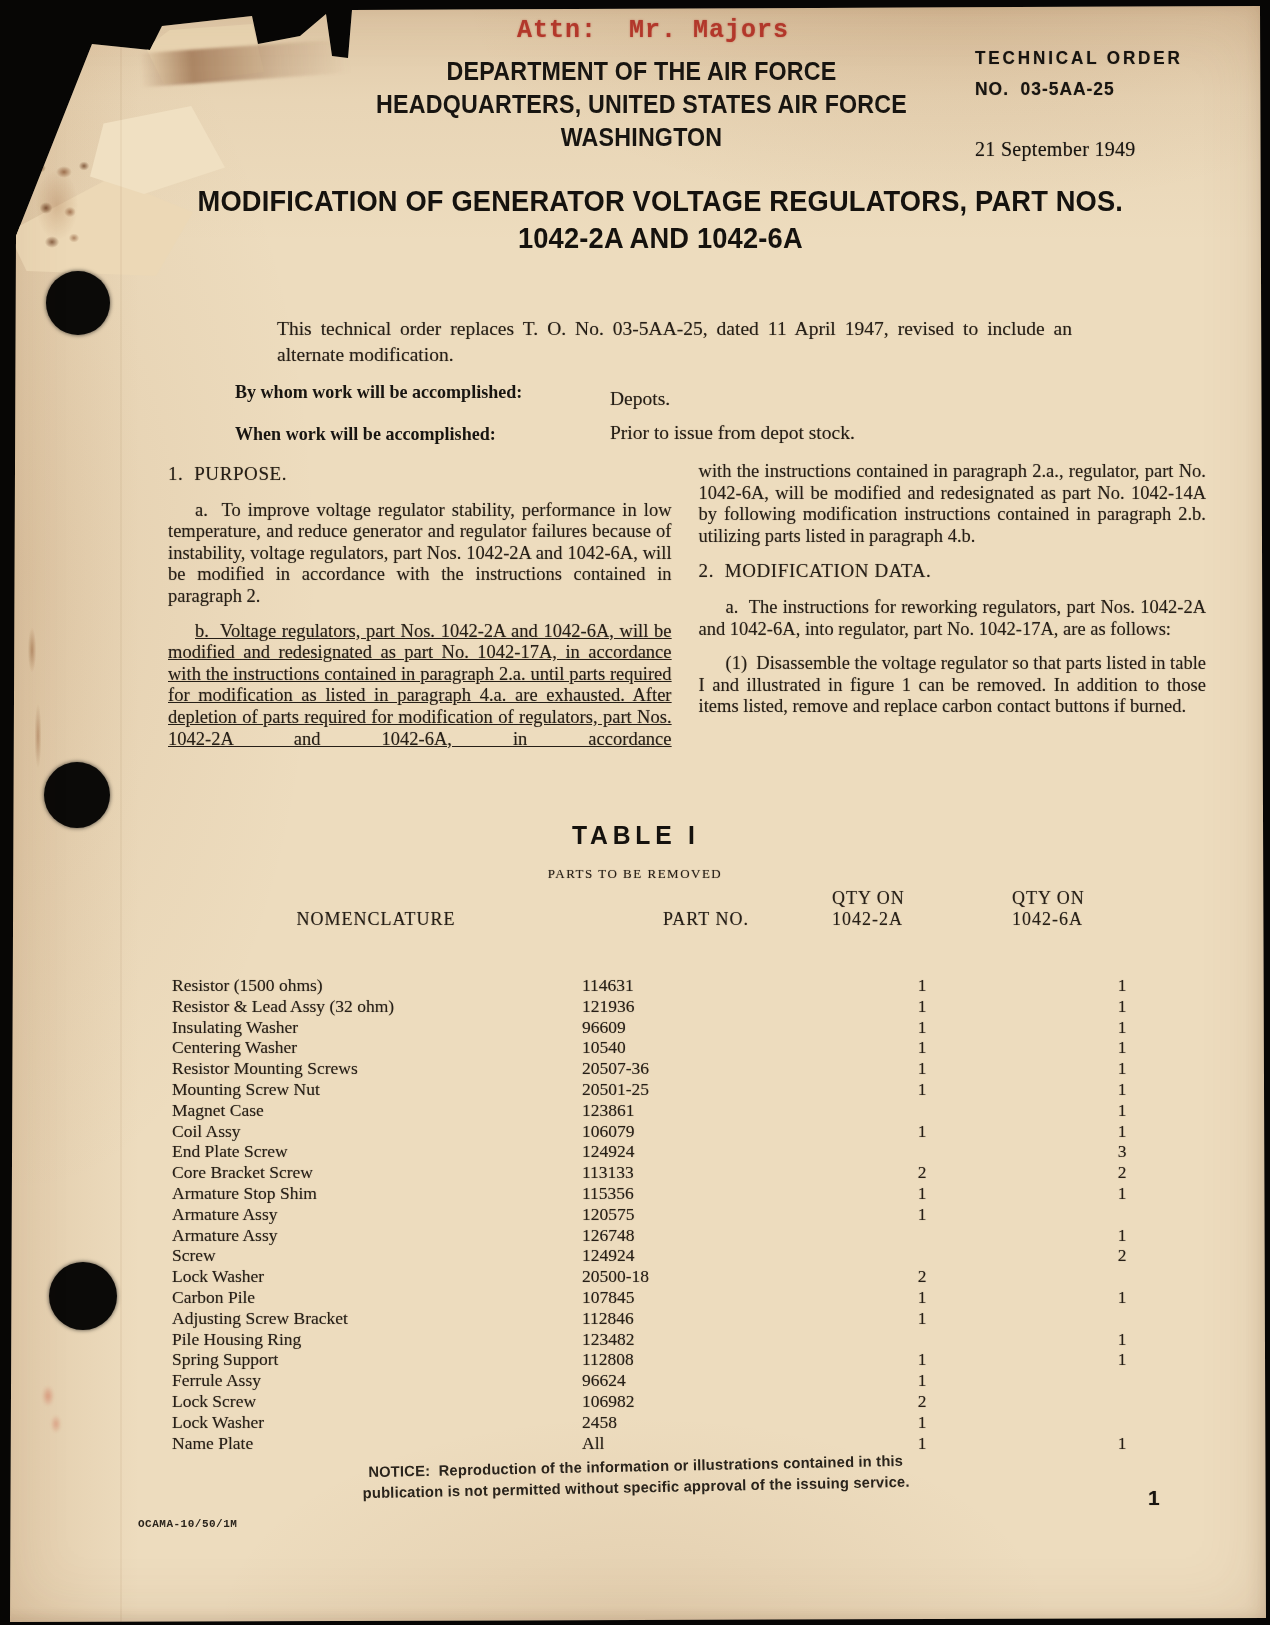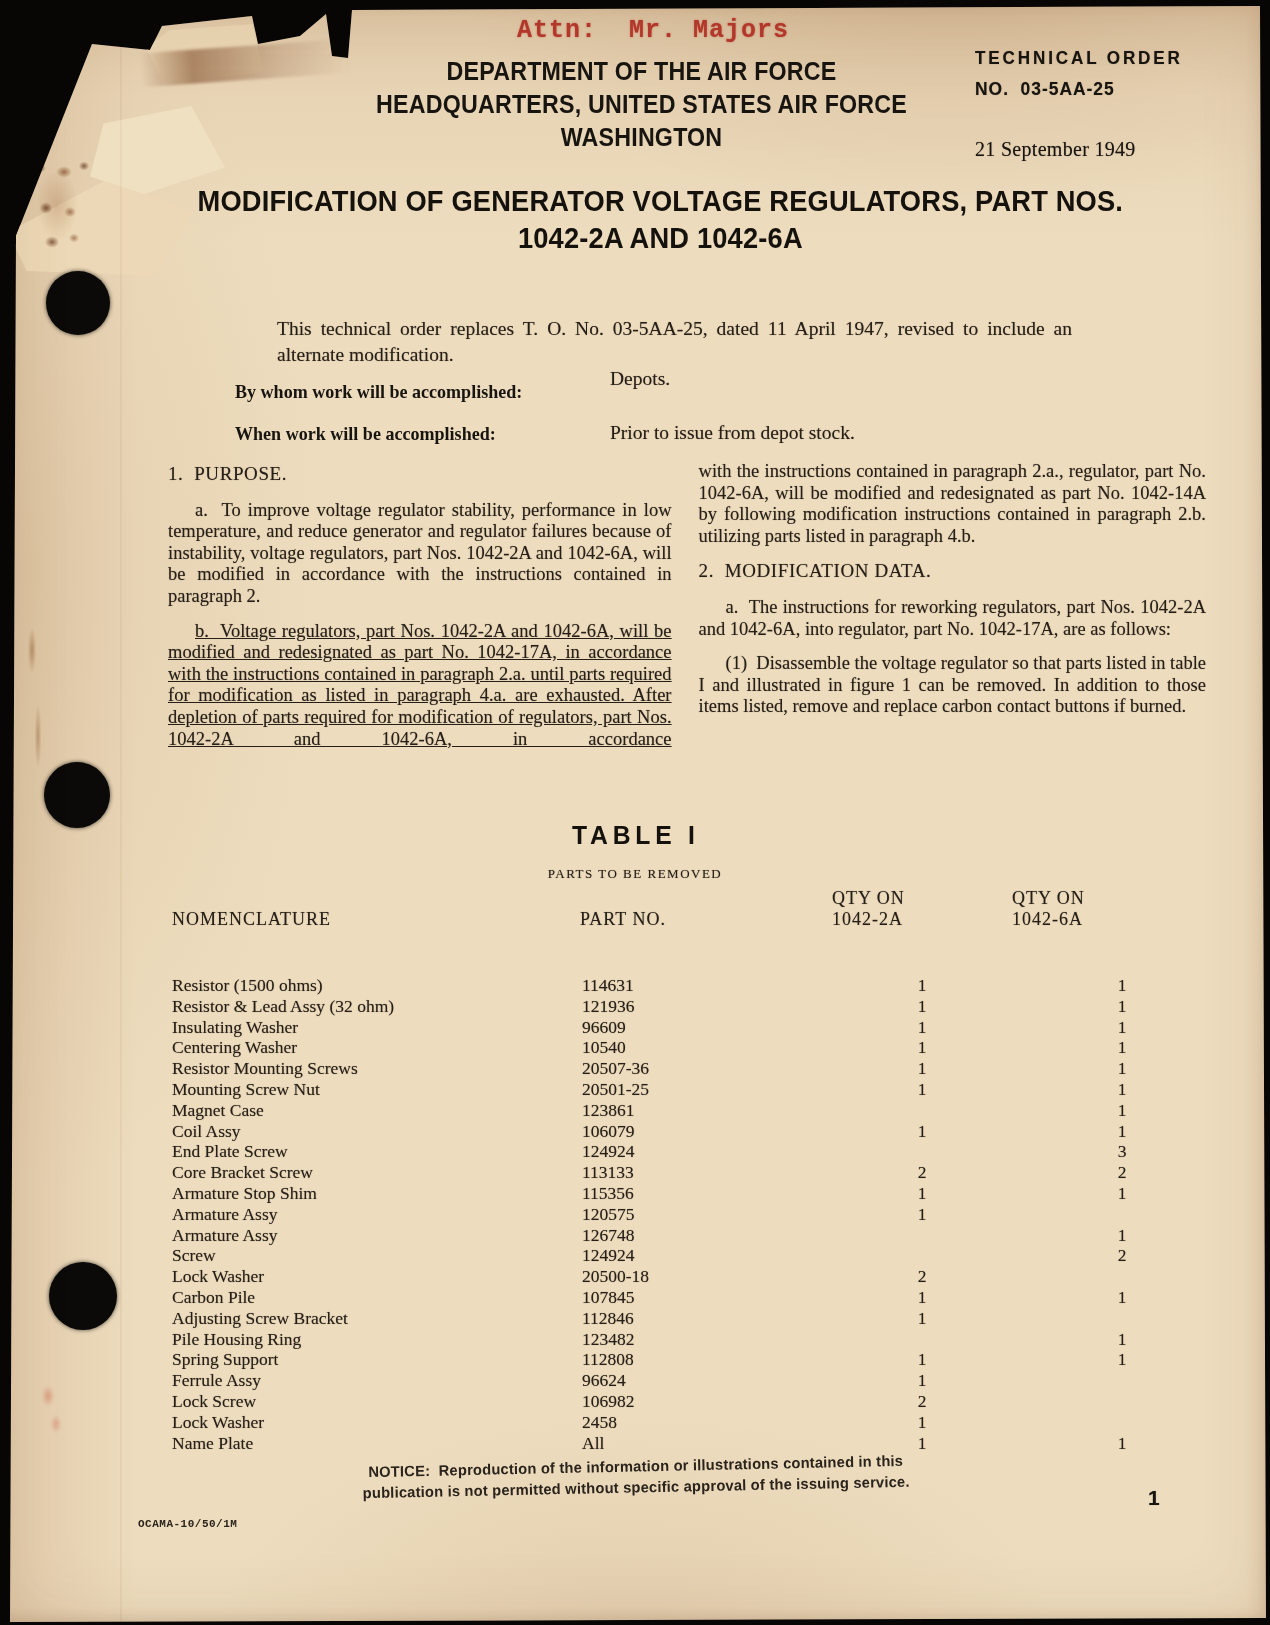--- a/index.html
+++ b/index.html
@@ -48,21 +48,21 @@
   .para{text-indent:27px;}
   .flow{text-align-last:justify;text-decoration:underline;}
   .para-cont{text-indent:0;}
 
   
   .tbl-title{top:820px;font-weight:bold;font-size:26px;letter-spacing:5px;color:#15120e;
              transform:scaleX(.95);transform-origin:652px 0;}
   .tbl-sub{top:866px;font-size:13px;letter-spacing:1.5px;}
   .grid-cols{display:grid;grid-template-columns:408px 252px 180px 220px;}
   .thead{left:172px;top:878px;width:1060px;align-items:end;height:52px;font-size:18px;}
-  .th{letter-spacing:1px;}
+  .th{letter-spacing:1px;text-align:center;}
   .th2{text-align:left;line-height:21px;}
   .trows{left:172px;top:975px;width:1060px;}
   .trow{height:20.8px;font-size:17.5px;}
   .c-part{padding-left:2px;}
   .c-q{text-align:center;}
 
   
   .notice{top:1455px;font-weight:bold;font-size:15px;line-height:21px;color:#2a241c;
           transform:rotate(-1.2deg) scaleX(.98);transform-origin:660px 0;
           font-family:"Liberation Sans","DejaVu Sans",sans-serif;letter-spacing:.2px;}
@@ -135,21 +135,21 @@
     </div>
 
     <div class="abs cx doc-title sans">
       <div>MODIFICATION OF GENERATOR VOLTAGE REGULATORS, PART NOS.</div>
       <div>1042-2A AND 1042-6A</div>
     </div>
 
     <div class="abs replaces ink">This technical order replaces T. O. No. 03-5AA-25, dated 11 April 1947, revised to include an alternate modification.</div>
 
     <div class="abs acc-label" style="top:381px">By whom work will be accomplished:</div>
-    <div class="abs acc-value ink" style="top:368px">Depots.</div>
+    <div class="abs acc-value ink" style="top:388px">Depots.</div>
     <div class="abs acc-label" style="top:423px">When work will be accomplished:</div>
     <div class="abs acc-value ink" style="top:422px">Prior to issue from depot stock.</div>
 
     <div class="cols">
       <div class="col col-left ink">
           <div class="block heading">1.&nbsp; PURPOSE.</div>
           <div class="block para">a.&nbsp; To improve voltage regulator stability, performance in low temperature, and reduce generator and regulator failures because of instability, voltage regulators, part Nos. 1042-2A and 1042-6A, will be modified in accordance with the instructions contained in paragraph 2.</div>
           <div class="block para flow">b.&nbsp; Voltage regulators, part Nos. 1042-2A and 1042-6A, will be modified and redesignated as part No. 1042-17A, in accordance with the instructions contained in paragraph 2.a. until parts required for modification as listed in paragraph 4.a. are exhausted. After depletion of parts required for modification of regulators, part Nos. 1042-2A and 1042-6A, in accordance</div>
         </div>
       <div class="col col-right ink">

